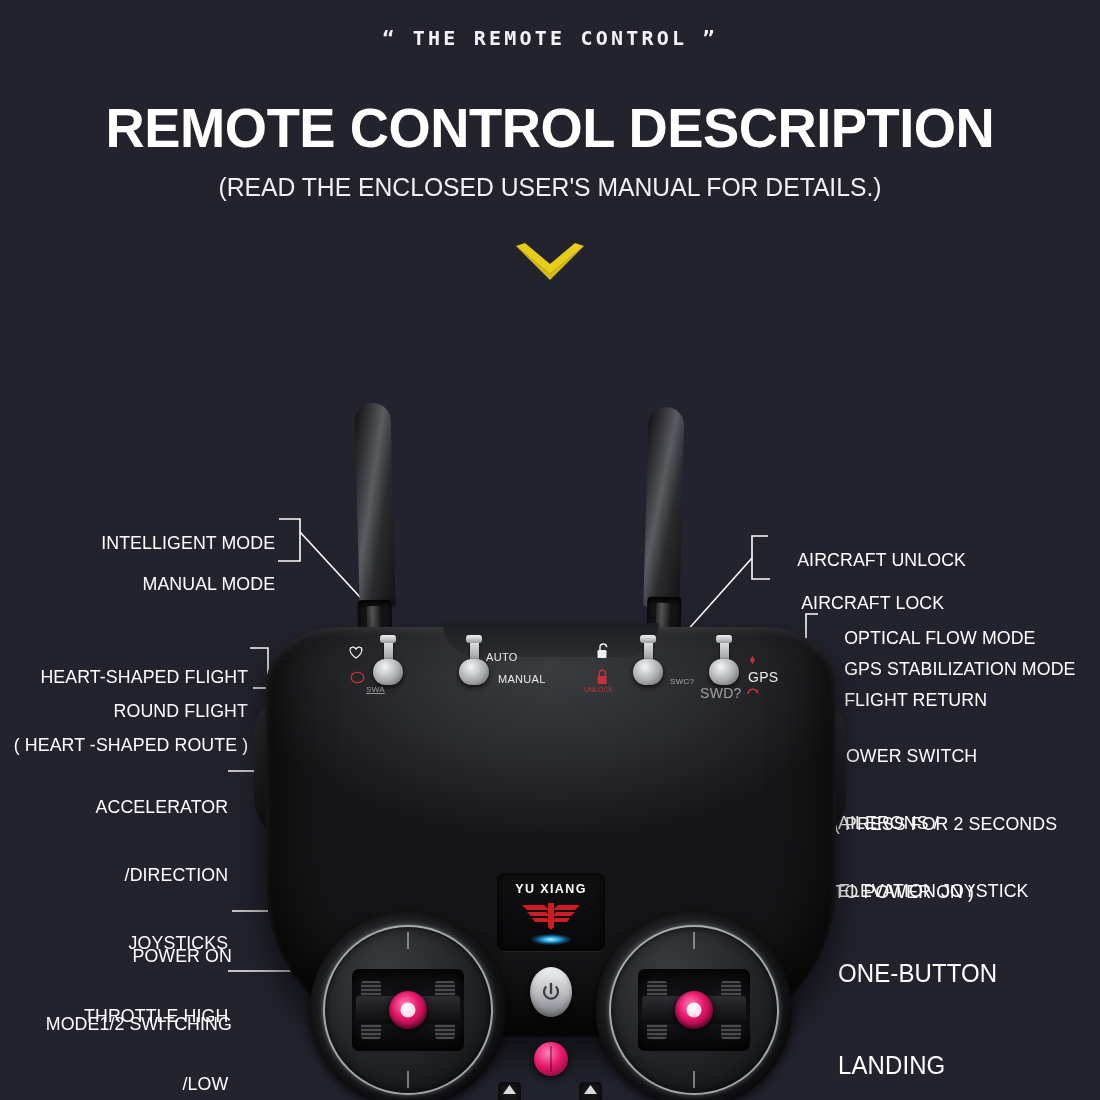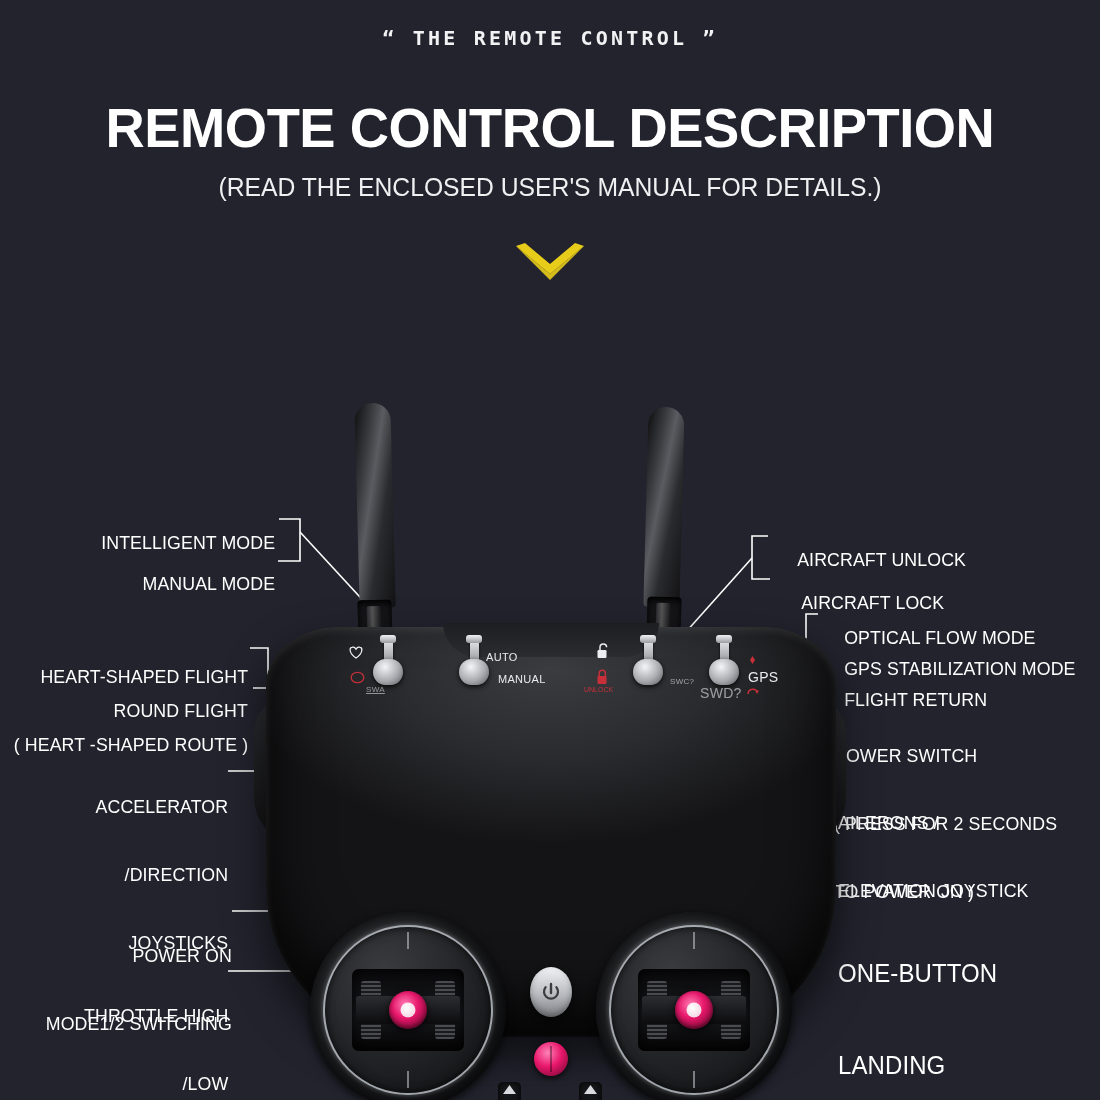--- a/index.html
+++ b/index.html
@@ -277,20 +277,37 @@
     <div class="ant left"></div>
     <div class="ant right"></div>
     <div class="antbase left"></div>
     <div class="antbase right"></div>
 
     <div class="shoulder l"></div>
     <div class="shoulder r"></div>
 
     <div class="body">
 
+      <div class="brand">
+        <div class="bt">YU XIANG</div>
+        <div class="wing">
+          <svg width="62" height="30" viewBox="0 0 62 30">
+            <g fill="#cf1b24">
+              <path d="M2 4 L24 4 L29 9 L7 9 Z"></path>
+              <path d="M60 4 L38 4 L33 9 L55 9 Z"></path>
+              <path d="M7 11 L26 11 L30 15 L11 15 Z"></path>
+              <path d="M55 11 L36 11 L32 15 L51 15 Z"></path>
+              <path d="M12 17 L27 17 L30 21 L15 21 Z"></path>
+              <path d="M50 17 L35 17 L32 21 L47 21 Z"></path>
+              <path d="M28 2 L34 2 L34 26 L31 29 L28 26 Z"></path>
+            </g>
+          </svg>
+        </div>
+        <div class="led"></div>
+      </div>
 
       <div style="position:absolute;left:82px;top:18px;">
         <svg width="16" height="14" viewBox="0 0 16 14">
           <path d="M8 13 C1 8 1 3 4.2 2.2 C6 1.7 7.4 3 8 4.2 C8.6 3 10 1.7 11.8 2.2 C15 3 15 8 8 13 Z" fill="none" stroke="#f2f3f5" stroke-width="1.2"></path>
         </svg>
       </div>
       <div style="position:absolute;left:84px;top:43px;">
         <svg width="15" height="13" viewBox="0 0 15 13">
           <ellipse cx="7.5" cy="6.5" rx="6.3" ry="5.2" fill="none" stroke="#c7303a" stroke-width="1.3"></ellipse>
         </svg>

